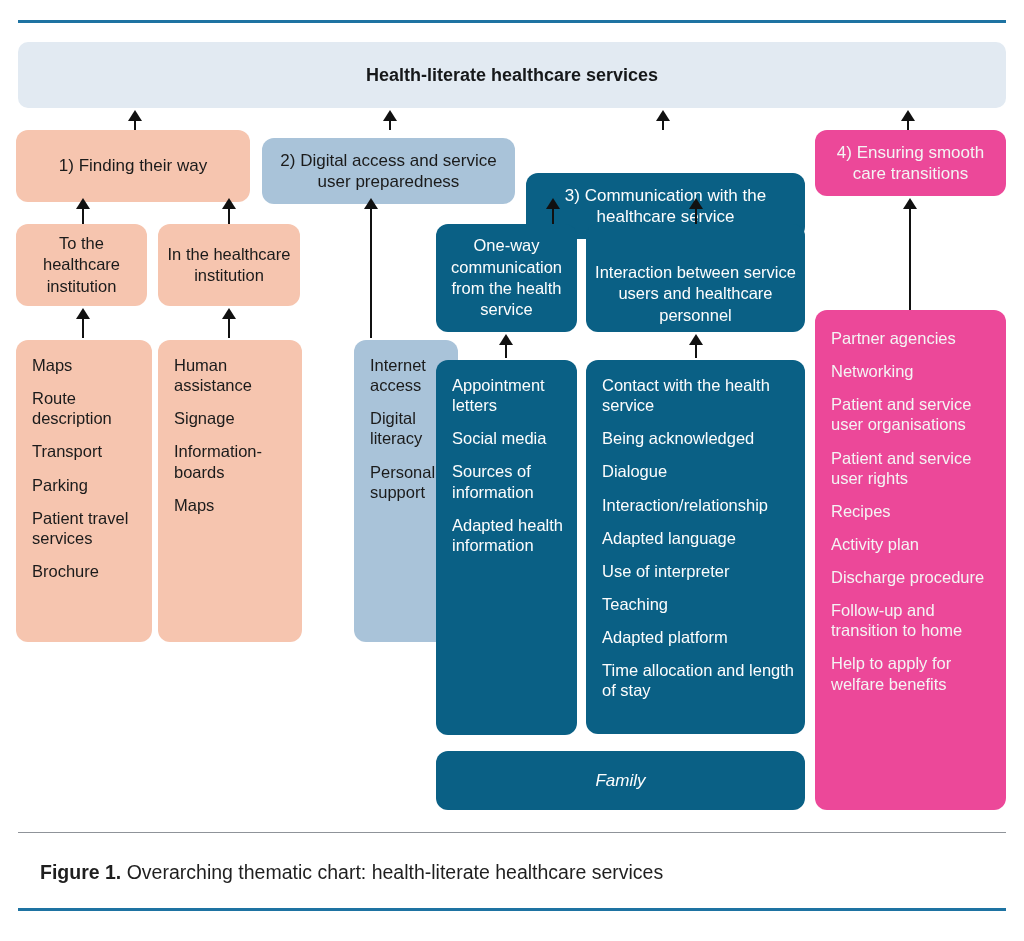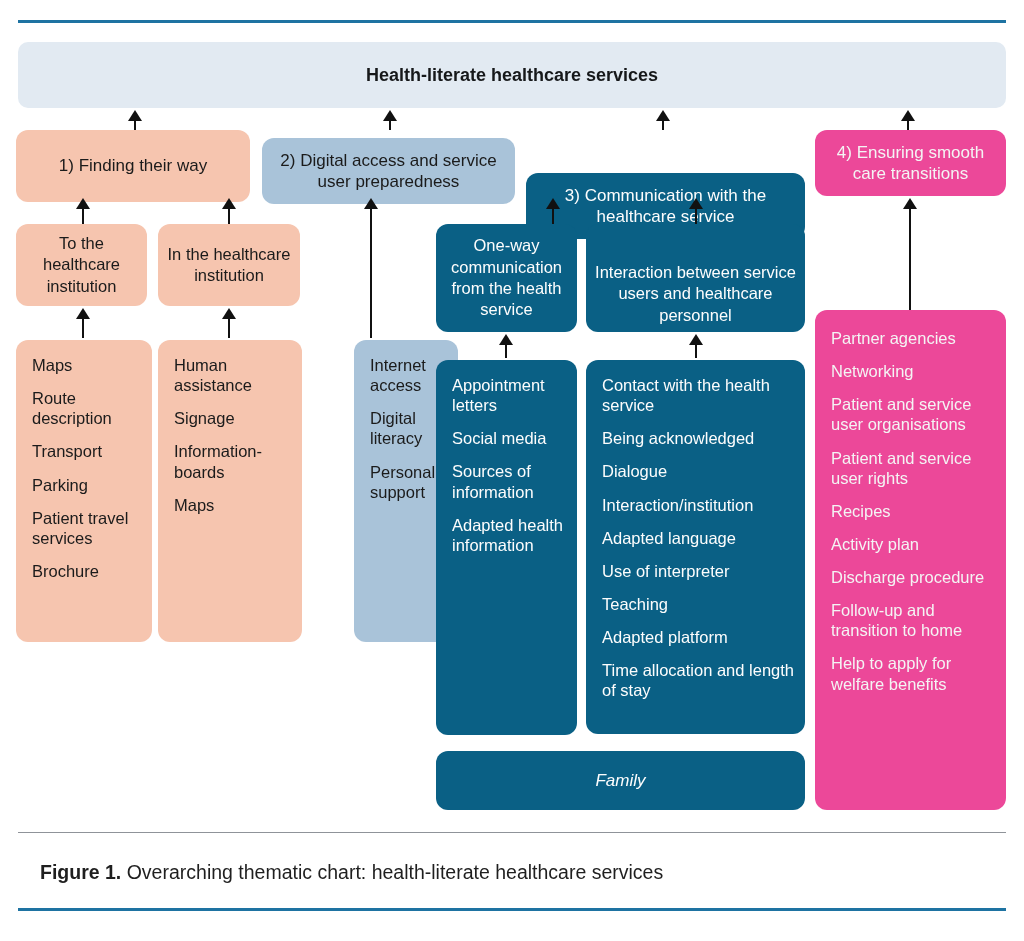--- a/index.html
+++ b/index.html
@@ -158,21 +158,21 @@
   <div class="box list teal" style="left:436px;top:360px;width:141px;height:375px;">
       <div class="li">Appointment letters</div>
       <div class="li">Social media</div>
       <div class="li">Sources of information</div>
       <div class="li">Adapted health information</div>
     </div>
   <div class="box list teal" style="left:586px;top:360px;width:219px;height:374px;">
       <div class="li">Contact with the health service</div>
       <div class="li">Being acknowledged</div>
       <div class="li">Dialogue</div>
-      <div class="li">Interaction/institution</div>
+      <div class="li">Interaction/relationship</div>
       <div class="li">Adapted language</div>
       <div class="li">Use of interpreter</div>
       <div class="li">Teaching</div>
       <div class="li">Adapted platform</div>
       <div class="li">Time allocation and length of stay</div>
     </div>
   <div class="box list gray" style="left:815px;top:310px;width:191px;height:500px;padding-top:18px;">
       <div class="li">Partner agencies</div>
       <div class="li">Networking</div>
       <div class="li">Patient and service user organisations</div>

